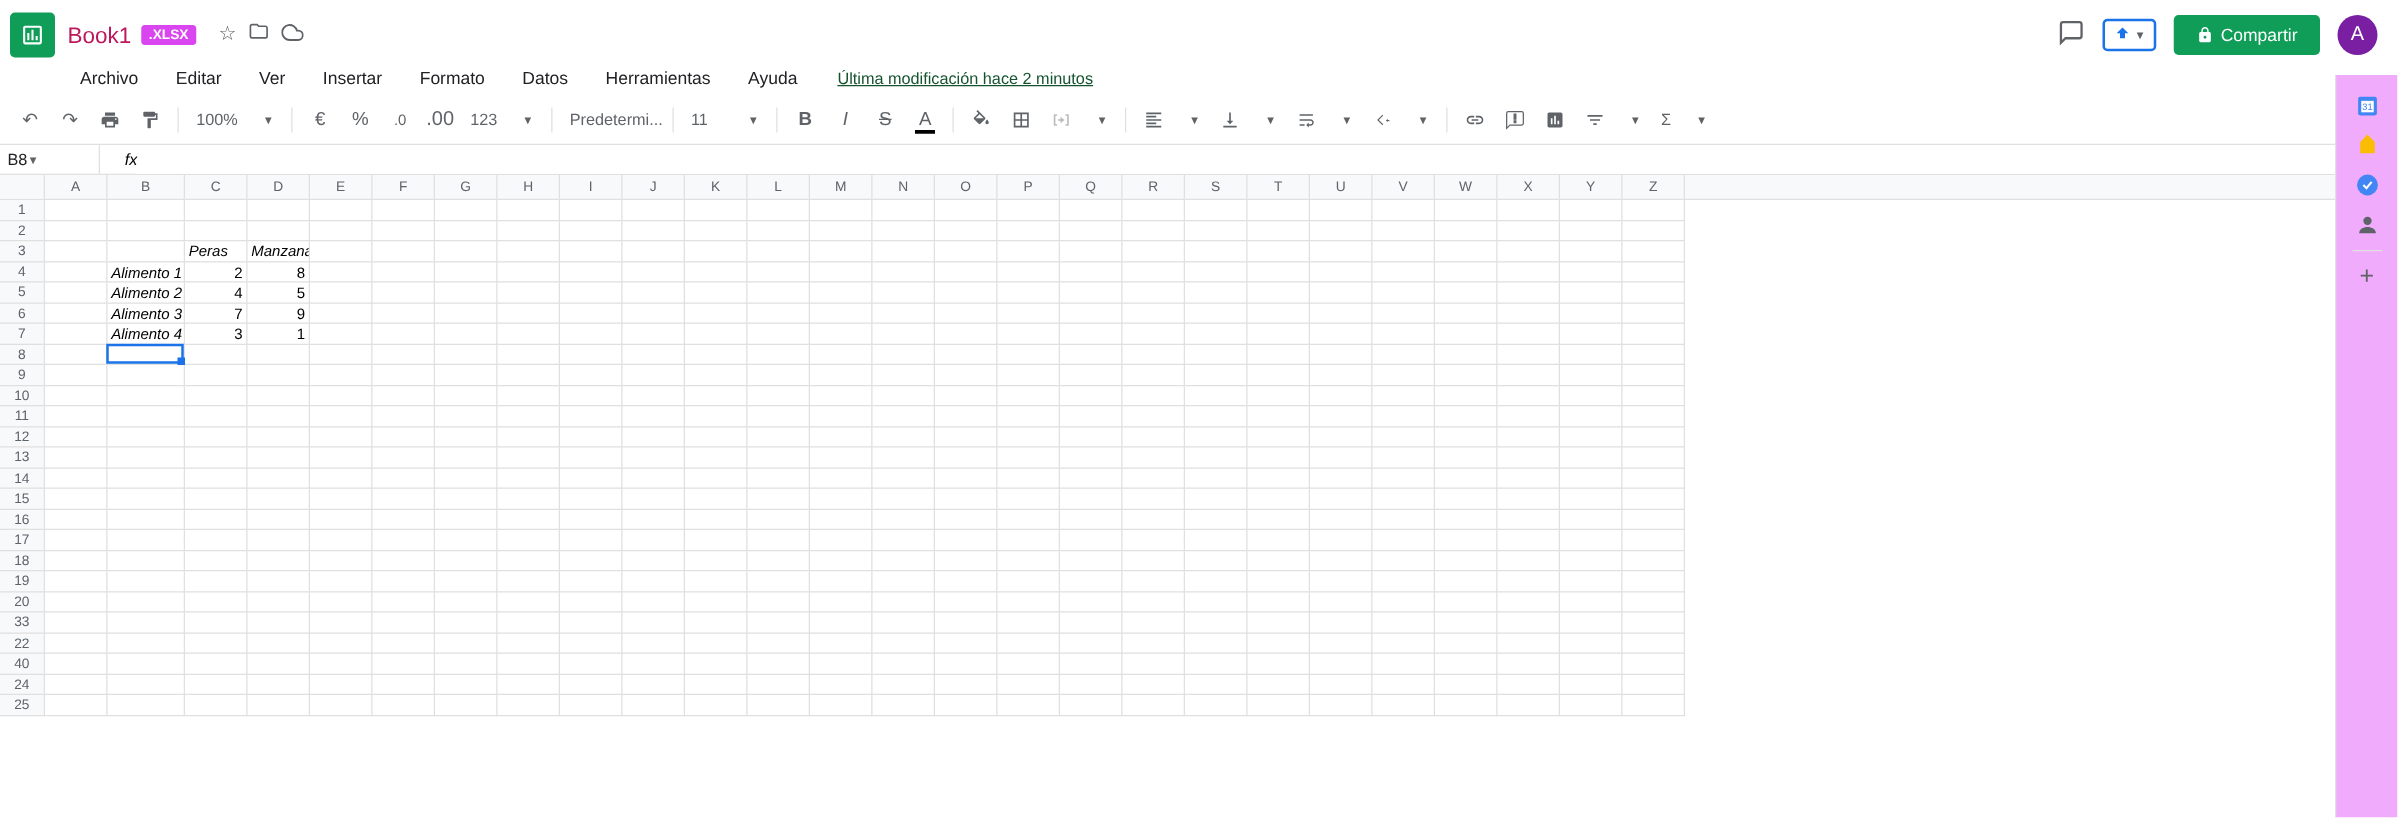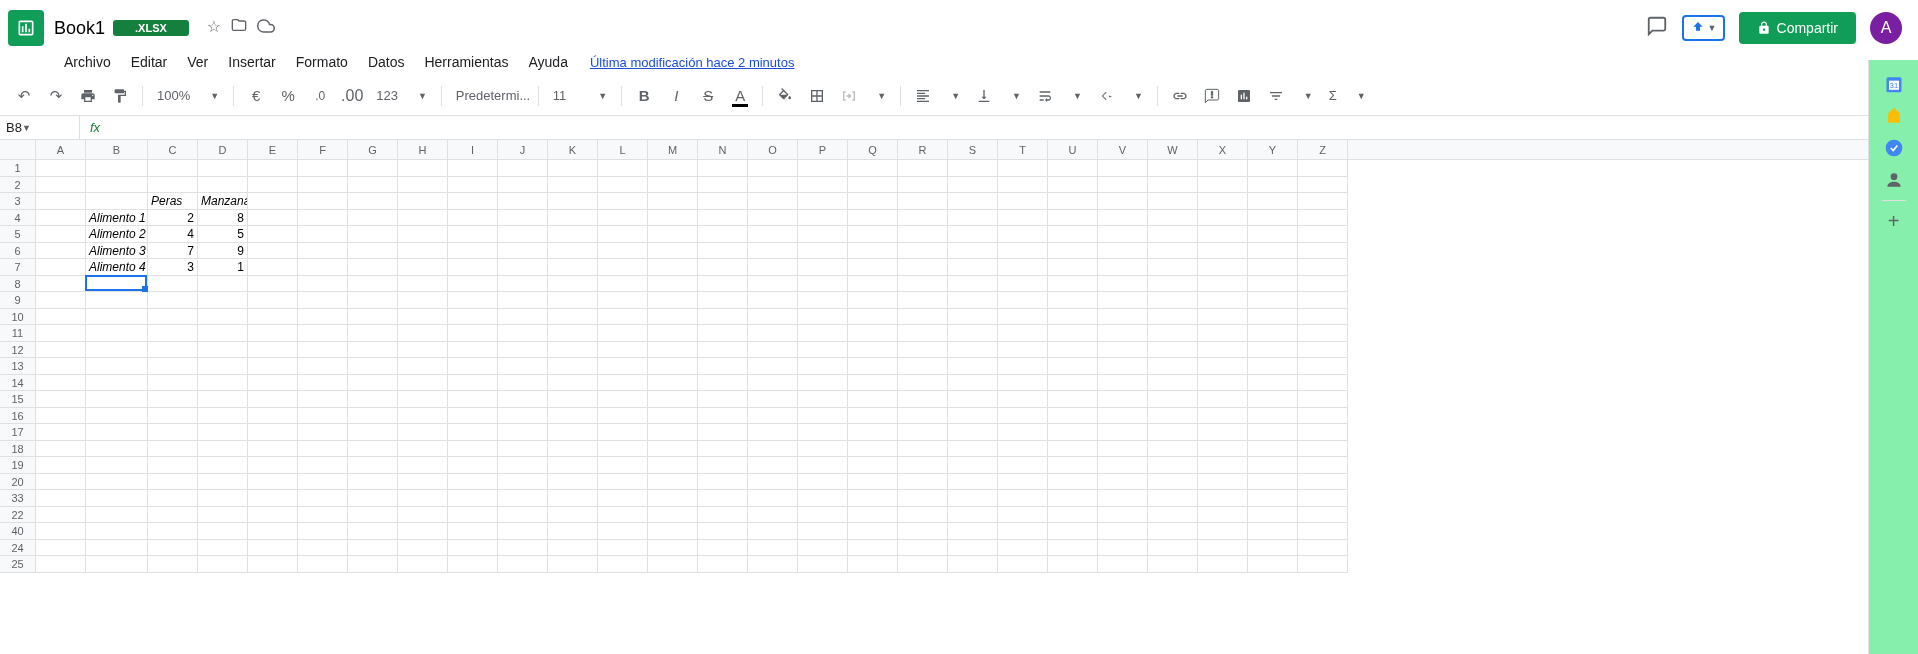--- a/index.html
+++ b/index.html
@@ -3,47 +3,47 @@
 <meta charset="utf-8">
 <style>
 * { margin: 0; padding: 0; box-sizing: border-box; font-family: Arial, sans-serif; }
 body { background: #fff; overflow: hidden; width: 1918px; height: 654px; position: relative; }
 
 
 .header { display: flex; align-items: center; padding: 8px 16px 0 8px; height: 48px; }
 .sheets-logo { width: 36px; height: 36px; background: #0f9d58; border-radius: 4px; display: flex; align-items: center; justify-content: center; margin-right: 10px; }
 .sheets-logo svg { fill: #fff; }
 .title-area { display: flex; align-items: center; gap: 8px; }
-.doc-title { font-size: 18px; color: #000000; }
-.xlsx-badge { background: #15803d; color: #fff; font-size: 11px; font-weight: bold; padding: 2px 22px; border-radius: 3px; }
+.doc-title { font-size: 18px; color: #be185d; }
+.xlsx-badge { background: #d946ef; color: #fff; font-size: 11px; font-weight: bold; padding: 2px 6px; border-radius: 3px; }
 .title-icons { display: flex; gap: 10px; margin-left: 10px; color: #5f6368; }
 .title-icons span { cursor: pointer; }
 .header-right { margin-left: auto; display: flex; align-items: center; gap: 14px; }
 .share-btn { background: #0f9d58; color: #fff; border: none; padding: 8px 18px; border-radius: 4px; font-size: 14px; font-weight: 500; display: flex; align-items: center; gap: 6px; cursor: pointer; }
 .avatar { width: 32px; height: 32px; border-radius: 50%; background: #7b1fa2; color: #fff; display: flex; align-items: center; justify-content: center; font-size: 16px; }
 
 
-.menu-bar { display: flex; align-items: center; padding: 0 8px 0 56px; height: 28px; gap: 4px; }
+.menu-bar { display: flex; align-items: center; padding: 0 8px 0 56px; height: 28px; gap: 14px; }
 .menu-item { padding: 4px 8px; font-size: 14px; color: #202124; cursor: pointer; border-radius: 3px; }
-.last-mod { margin-left: 10px; font-size: 13px; color: #1d4ed8; text-decoration: underline; cursor: pointer; }
+.last-mod { margin-left: 10px; font-size: 13px; color: #14532d; text-decoration: underline; cursor: pointer; }
 
 
 .toolbar { display: flex; align-items: center; padding: 6px 10px; border-bottom: 1px solid #e0e0e0; gap: 4px; height: 40px; }
 .tb-btn { width: 28px; height: 28px; display: flex; align-items: center; justify-content: center; color: #5f6368; cursor: pointer; border-radius: 3px; font-size: 15px; }
 .tb-sep { width: 1px; height: 20px; background: #e0e0e0; margin: 0 4px; }
 .tb-dropdown { display: flex; align-items: center; padding: 0 6px; height: 28px; color: #5f6368; font-size: 13px; cursor: pointer; gap: 20px; }
 .font-select { width: 80px; overflow: hidden; text-overflow: ellipsis; white-space: nowrap; }
 .text-color { position: relative; }
 .text-color::after { content: ''; position: absolute; bottom: 3px; left: 6px; right: 6px; height: 3px; background: #000; }
 .collapse-btn { margin-left: auto; }
 
 
 .formula-row { display: flex; align-items: center; height: 24px; border-bottom: 1px solid #e0e0e0; }
 .name-box { width: 80px; border-right: 1px solid #e0e0e0; padding: 0 6px; font-size: 13px; color: #202124; display: flex; align-items: center; height: 100%; }
-.fx-label { width: 30px; text-align: center; font-style: italic; color: #15803d; font-size: 13px; }
+.fx-label { width: 30px; text-align: right; font-style: italic; color: #000000; font-size: 13px; }
 .formula-input { flex: 1; border: none; outline: none; font-size: 13px; padding: 0 6px; height: 100%; }
 
 
 .grid-container { position: relative; overflow: hidden; height: calc(654px - 48px - 28px - 40px - 24px); display: flex; }
 .grid-main { flex: 1; overflow: hidden; }
 .col-headers { display: flex; height: 20px; background: #f8f9fa; border-bottom: 1px solid #e0e0e0; }
 .corner { width: 36px; border-right: 1px solid #e0e0e0; background: #f8f9fa; }
 .col-header { width: 50px; text-align: center; font-size: 11px; color: #5f6368; border-right: 1px solid #e0e0e0; line-height: 20px; }
 .col-b { width: 62px; }
 .grid-body { display: flex; }
@@ -52,21 +52,21 @@
 .cells { position: relative; }
 .cell-row { display: flex; height: 16.5px; }
 .cell { width: 50px; border-right: 1px solid #e0e0e0; border-bottom: 1px solid #e0e0e0; font-size: 12px; padding: 0 3px; line-height: 16.5px; overflow: hidden; white-space: nowrap; }
 .cell.col-b { width: 62px; }
 .cell.text-left { text-align: left; font-style: italic; }
 .cell.text-right { text-align: right; }
 .active-cell { position: absolute; border: 2px solid #1a73e8; pointer-events: none; }
 .active-handle { position: absolute; width: 6px; height: 6px; background: #1a73e8; bottom: -3px; right: -3px; }
 
 
-.side-panel { width: 50px; border-left: 1px solid #e0e0e0; display: flex; flex-direction: column; align-items: center; padding-top: 12px; gap: 8px; position: absolute; right: 0; top: 60px; bottom: 0; background: #86efac; }
+.side-panel { width: 50px; border-left: 1px solid #e0e0e0; display: flex; flex-direction: column; align-items: center; padding-top: 12px; gap: 8px; position: absolute; right: 0; top: 60px; bottom: 0; background: #f0abfc; }
 .side-icon { width: 24px; height: 24px; cursor: pointer; display: flex; align-items: center; justify-content: center; border-radius: 3px; }
 
 .dd-arrow { font-size: 9px; color: #5f6368; }
 </style>
 </head>
 <body>
 
 <div class="header">
   <div class="sheets-logo">
     <svg width="20" height="20" viewBox="0 0 24 24">

